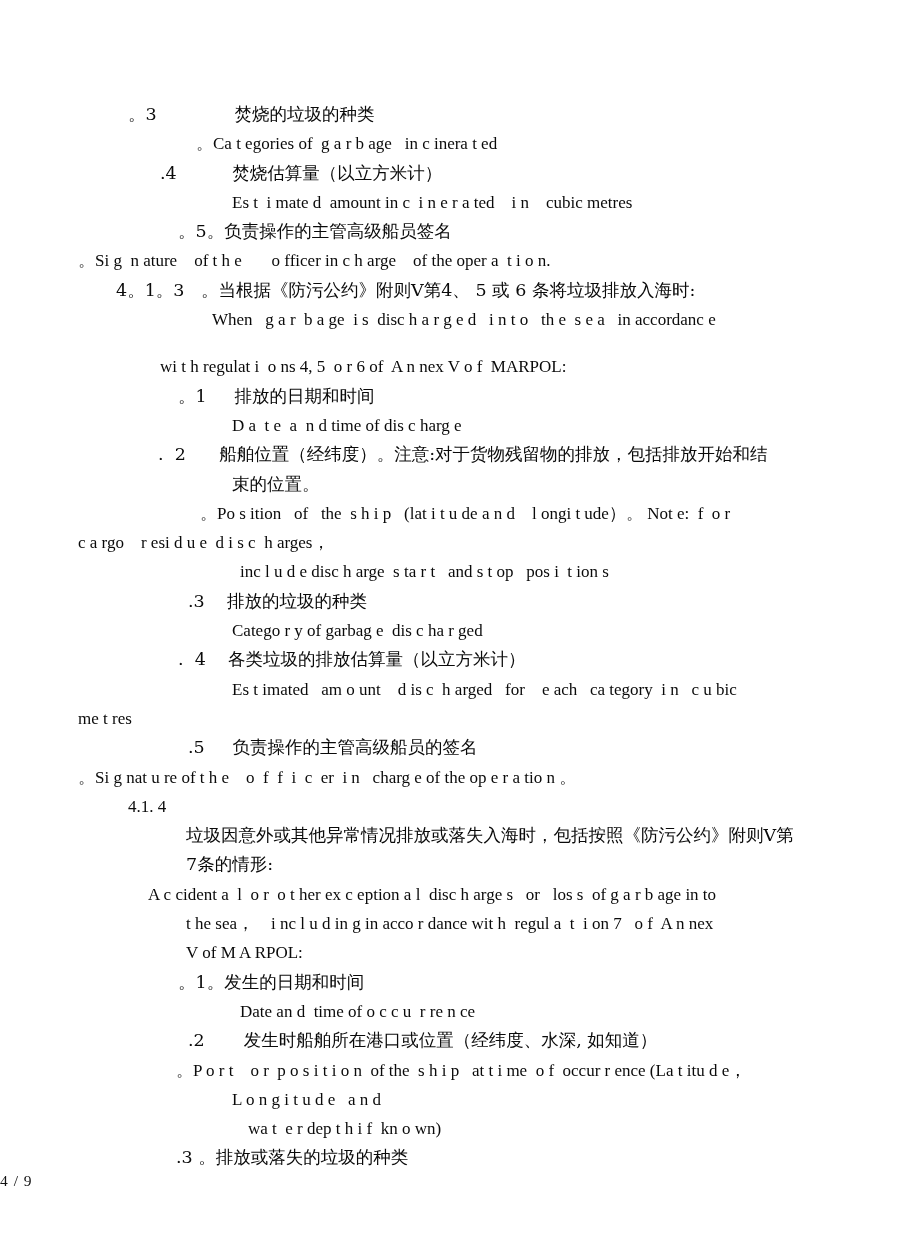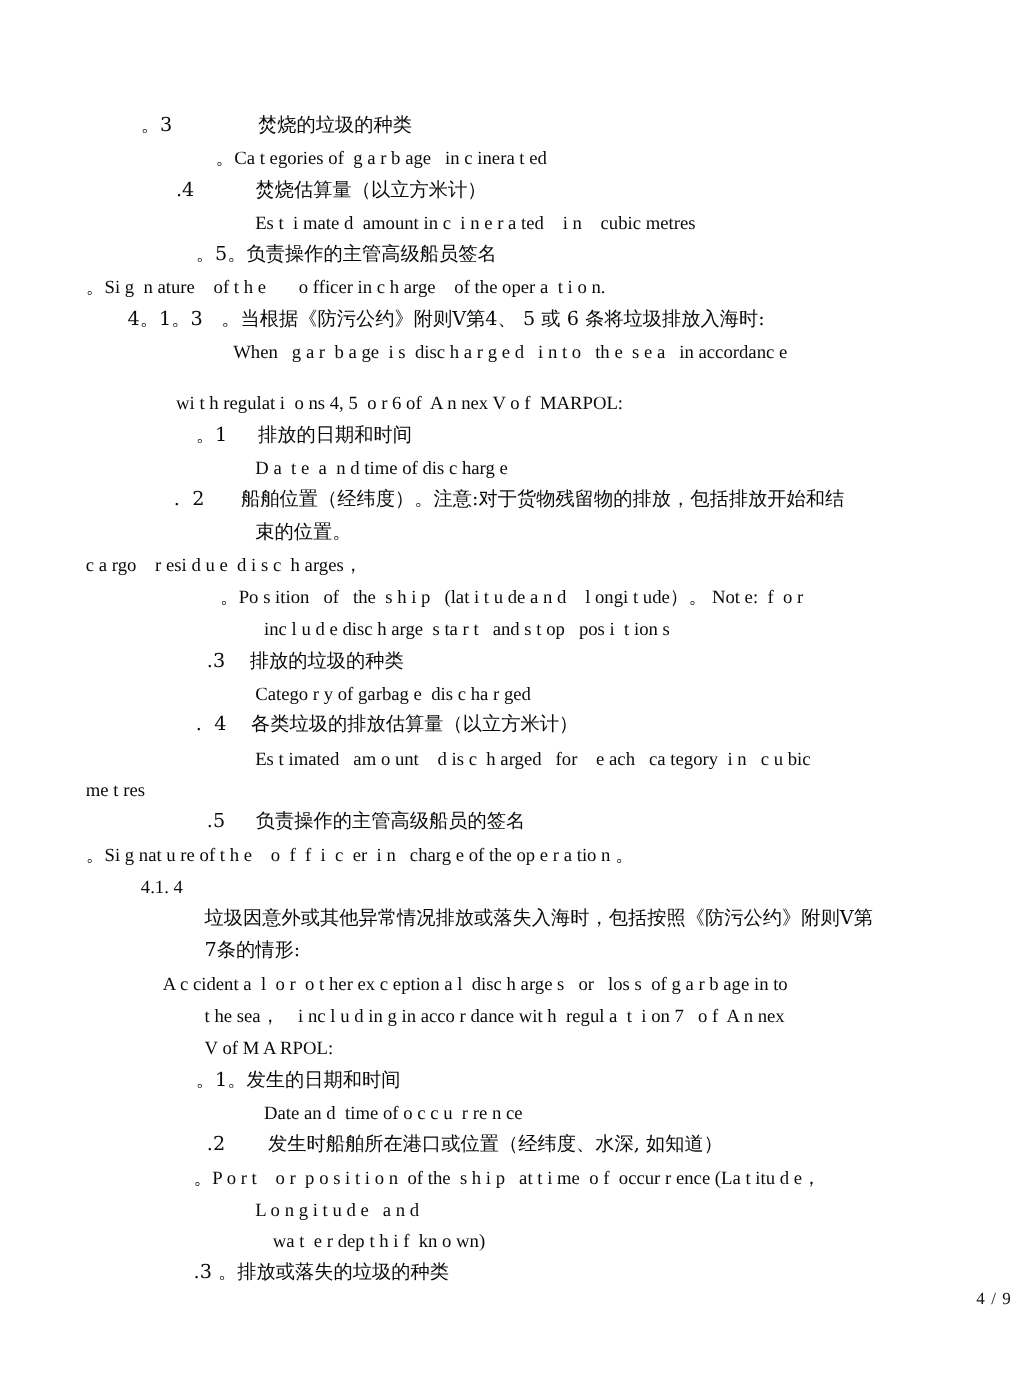--- a/index.html
+++ b/index.html
@@ -43,21 +43,21 @@
   }
   .cn {
     font-family: "DejaVu Serif", "Liberation Serif", serif;
     font-size: 17.5px;
   }
   .footer {
     position: absolute;
     left: 0;
     top: 1172px;
     width: 920px;
-    text-align: right;
+    text-align: left;
     font-size: 15.5px;
     font-family: "Liberation Serif", "DejaVu Serif", serif;
     color: #111111;
     letter-spacing: 1px;
   }
 </style>
 </head>
 <body>
 
 <div class="page">
@@ -69,22 +69,22 @@
       <div class="ln en" style="padding-left: 232px;">Es t  i mate d  amount in c  i n e r a ted    i n    cubic metres</div>
       <div class="ln cn" style="padding-left: 178px;">。5。负责操作的主管高级船员签名</div>
       <div class="ln en" style="padding-left: 78px;">。Si g  n ature    of t h e       o fficer in c h arge    of the oper a  t i o n.</div>
       <div class="ln cn" style="padding-left: 116px;">4。1。3   。当根据《防污公约》附则V第4、 5 或 6 条将垃圾排放入海时:</div>
       <div class="ln en" style="padding-left: 212px;">When   g a r  b a ge  i s  disc h a r g e d   i n t o   th e  s e a   in accordanc e</div>
       <div class="ln en" style="padding-left: 160px; margin-top: 18px;">wi t h regulat i  o ns 4, 5  o r 6 of  A n nex V o f  MARPOL:</div>
       <div class="ln cn" style="padding-left: 178px;">。1     排放的日期和时间</div>
       <div class="ln en" style="padding-left: 232px;">D a  t e  a  n d time of dis c harg e</div>
       <div class="ln cn" style="padding-left: 158px;">.  2      船舶位置（经纬度）。注意:对于货物残留物的排放，包括排放开始和结</div>
       <div class="ln cn" style="padding-left: 232px;">束的位置。</div>
+      <div class="ln en" style="padding-left: 200px;">。Po s ition   of   the  s h i p   (lat i t u de a n d    l ongi t ude）。 Not e:  f  o r</div>
       <div class="ln en" style="padding-left: 78px;">c a rgo    r esi d u e  d i s c  h arges，</div>
-      <div class="ln en" style="padding-left: 200px;">。Po s ition   of   the  s h i p   (lat i t u de a n d    l ongi t ude）。 Not e:  f  o r</div>
       <div class="ln en" style="padding-left: 240px;">inc l u d e disc h arge  s ta r t   and s t op   pos i  t ion s</div>
       <div class="ln cn" style="padding-left: 188px;">.3    排放的垃圾的种类</div>
       <div class="ln en" style="padding-left: 232px;">Catego r y of garbag e  dis c ha r ged</div>
       <div class="ln cn" style="padding-left: 178px;">.  4    各类垃圾的排放估算量（以立方米计）</div>
       <div class="ln en" style="padding-left: 232px;">Es t imated   am o unt    d is c  h arged   for    e ach   ca tegory  i n   c u bic</div>
       <div class="ln en" style="padding-left: 78px;">me t res</div>
       <div class="ln cn" style="padding-left: 188px;">.5     负责操作的主管高级船员的签名</div>
       <div class="ln en" style="padding-left: 78px;">。Si g nat u re of t h e    o  f  f  i  c  er  i n   charg e of the op e r a tio n 。</div>
       <div class="ln en" style="padding-left: 128px;">4.1. 4</div>
       <div class="ln cn" style="padding-left: 186px;">垃圾因意外或其他异常情况排放或落失入海时，包括按照《防污公约》附则V第</div>

